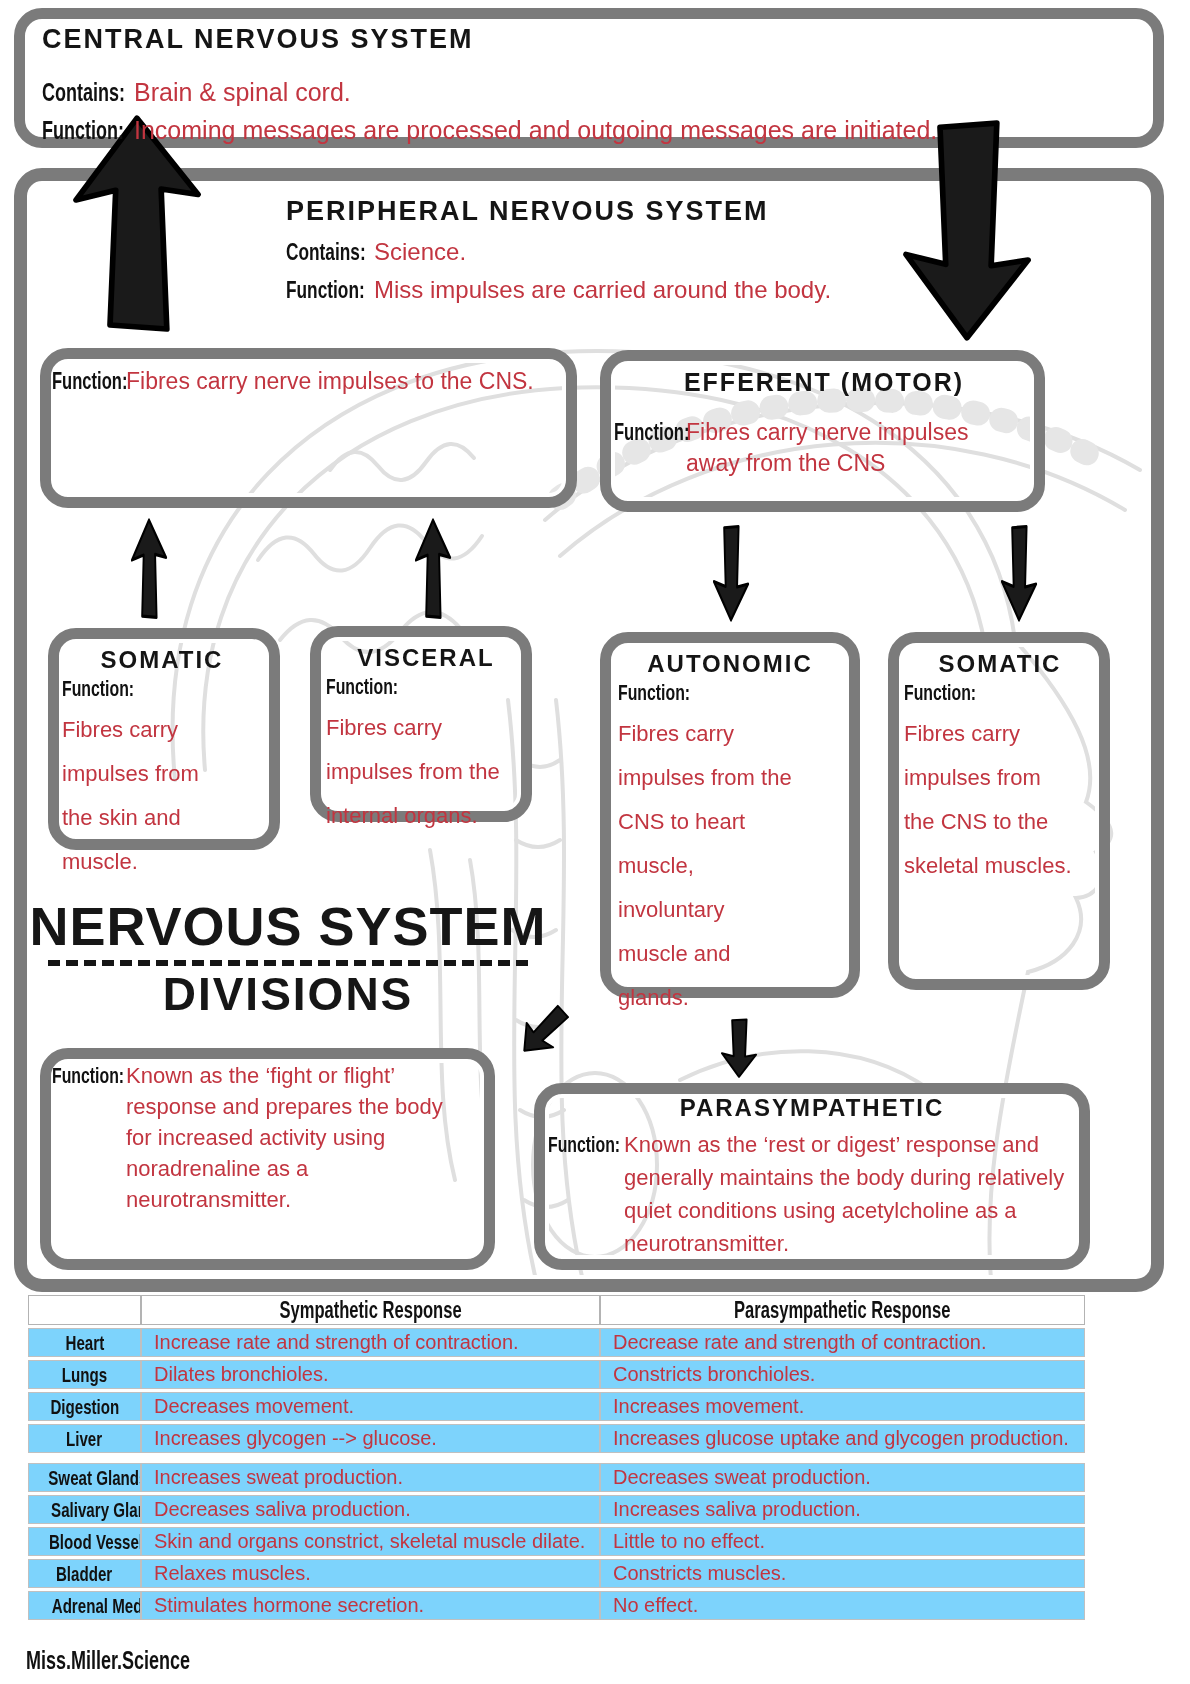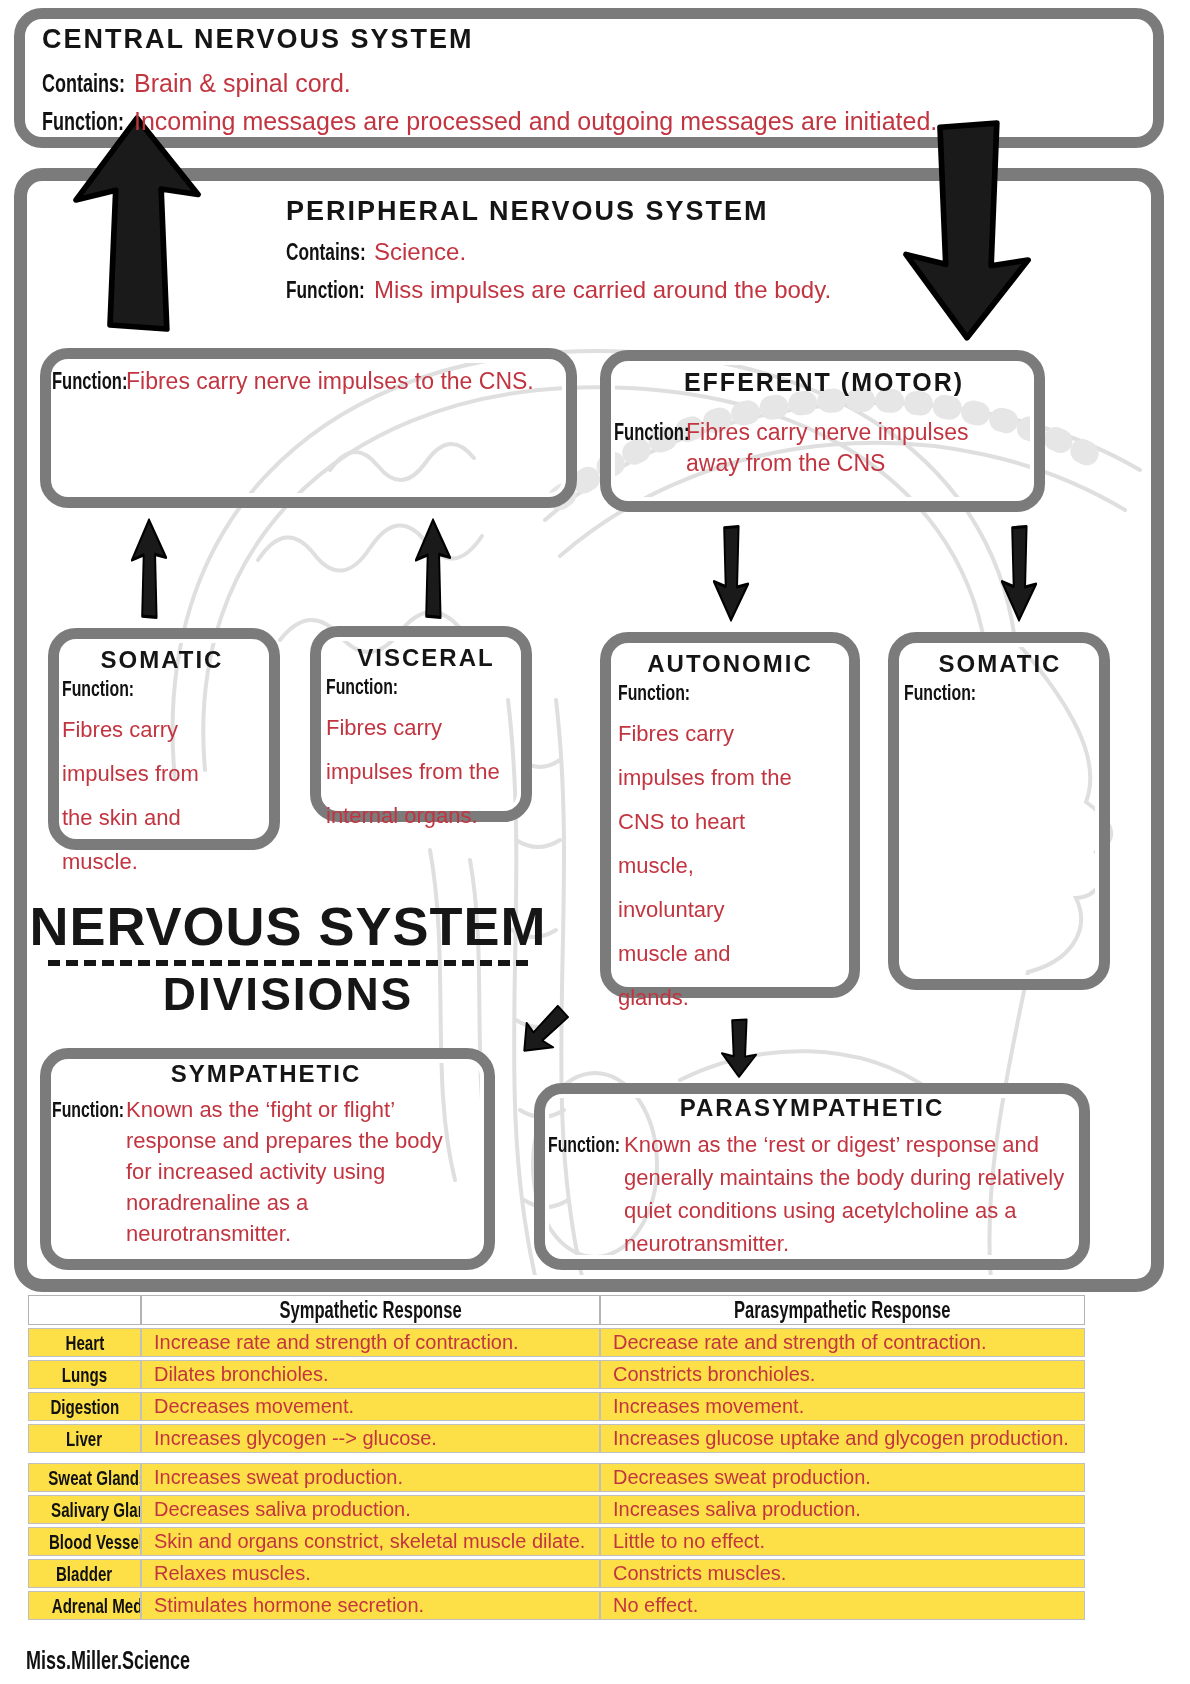--- a/index.html
+++ b/index.html
@@ -26,21 +26,21 @@
 
   
   .arrow{position:absolute;z-index:3;}
   .arrow svg{display:block;width:100%;height:100%;}
   .flip svg{transform:scaleY(-1);}
   .diag{transform:rotate(225deg);}
 
   
   .cns-box{left:14px;top:8px;width:1150px;height:140px;}
   .cns-inner{position:absolute;left:42px;top:24px;width:1080px;z-index:4;}
-  .cns-inner .title{font-size:27px;text-align:left;margin:0 0 12px 0;}
+  .cns-inner .title{font-size:27px;text-align:left;margin:0 0 21px 0;}
   .cns-inner .kv{margin-bottom:6px;font-size:25px;line-height:32px;}
   .cns-inner .lbl{width:92px;font-size:25px;}
 
   .pns-box{left:14px;top:168px;width:1150px;height:1124px;border-width:13px;}
   .pns-head{position:absolute;left:286px;top:196px;width:640px;z-index:4;}
   .pns-head .title{font-size:27px;text-align:left;margin:0 0 10px 0;}
   .pns-head .kv{margin-bottom:8px;font-size:24px;line-height:30px;}
   .pns-head .lbl{width:88px;font-size:24px;}
 
   .aff-box{left:40px;top:348px;width:537px;height:160px;}
@@ -85,21 +85,21 @@
   .para-in .lbl{width:76px;font-size:22px;}
 
   
   .organ-table{position:absolute;left:28px;top:1292px;width:1057px;z-index:4;
                border-collapse:separate;border-spacing:0 3px;table-layout:fixed;}
   .organ-table col.c0{width:113px;}
   .organ-table col.c1{width:459px;}
   .organ-table col.c2{width:485px;}
   .organ-table th{background:#fff;border:1px solid #b3b3b3;height:28px;font-size:23px;
                   text-align:center;padding:0;}
-  .organ-table td{background:#fde047;border:1px solid #c0c0c0;height:27px;font-size:20px;
+  .organ-table td{background:#7dd3fc;border:1px solid #c0c0c0;height:27px;font-size:20px;
                   padding:0 4px 0 12px;overflow:hidden;white-space:nowrap;}
   .organ-table td.organ{text-align:center;padding:0;font-size:21px;}
   .organ-table tr.spacer td{background:transparent;border:none;height:4px;padding:0;}
   .footer{position:absolute;left:26px;top:1646px;z-index:4;font-size:25px;}
 </style>
 </head>
 <body>
 
 <div class="page">
 
@@ -185,31 +185,31 @@
   <div class="auto-in mid">
     <div class="title">AUTONOMIC</div>
     <span class="cond fl">Function:</span>
     <p class="red" style="width:182px;">Fibres carry impulses from the CNS to heart muscle, involuntary muscle and glands.</p>
   </div>
 
   <div class="box som2-box"></div>
   <div class="som2-in mid">
     <div class="title">SOMATIC</div>
     <span class="cond fl">Function:</span>
+    <p class="red" style="width:170px;">Fibres carry impulses from the CNS to the skeletal muscles.</p>
   </div>
 
   <div class="heading">
     <div class="h1">NERVOUS SYSTEM</div>
     <div class="dash"></div>
     <div class="h2">DIVISIONS</div>
   </div>
 
   <div class="box sym-box"></div>
   <div class="sym-in">
-    <div class="title">SYMPATHETIC</div>
     <div class="kv">
       <span class="lbl"><span class="cond">Function:</span></span>
       <span class="val red" style="max-width:348px;">Known as the ‘fight or flight’ response and prepares the body for increased activity using noradrenaline as a neurotransmitter.</span>
     </div>
   </div>
 
   <div class="box para-box"></div>
   <div class="para-in">
     <div class="title">PARASYMPATHETIC</div>
     <div class="kv">

